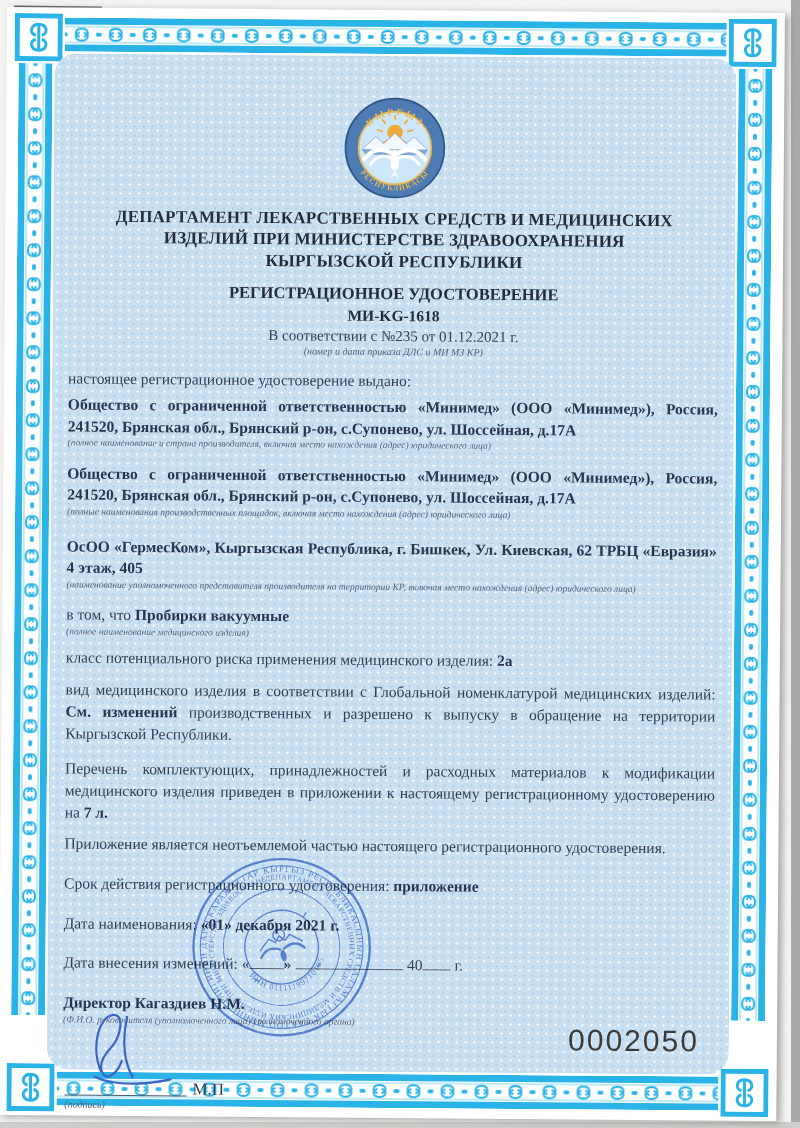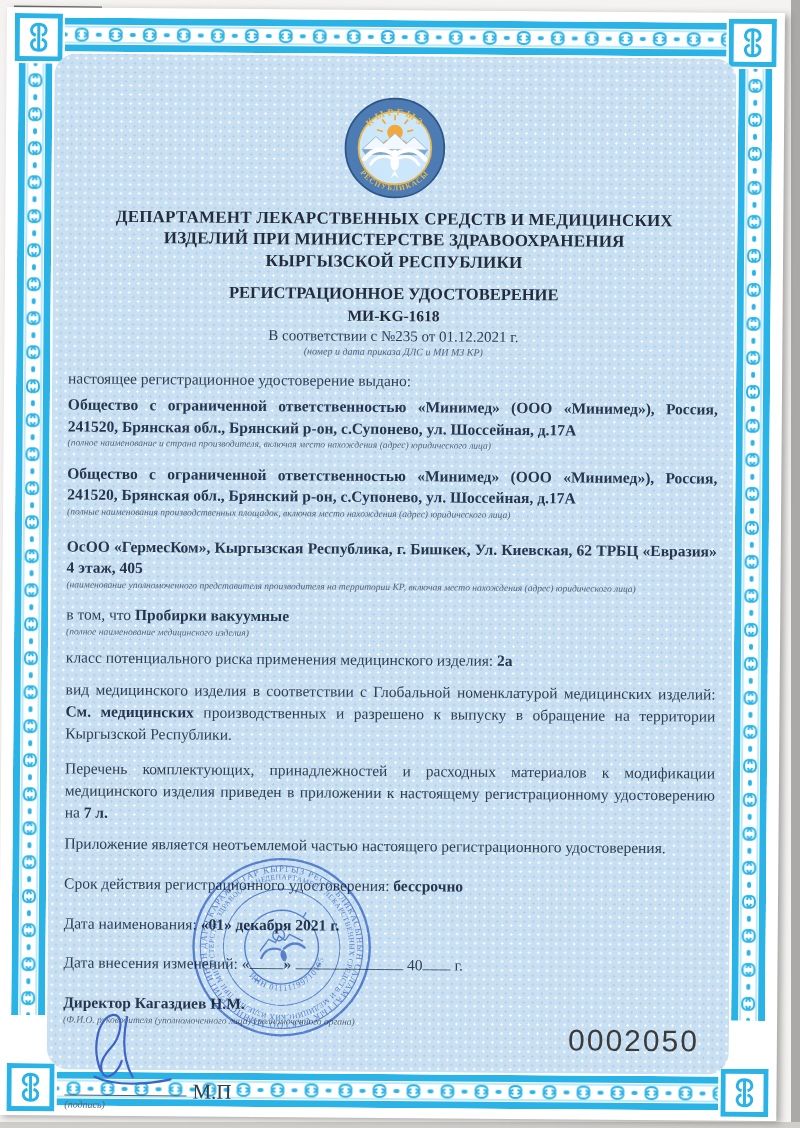--- a/index.html
+++ b/index.html
@@ -48,21 +48,21 @@
   .cap-c{margin-top:1px;text-align:center;font-style:italic;font-size:10px;color:#51637a;}
   .p{font-size:15.5px;line-height:1.4;text-align:justify;}
   .intro{margin-top:13px;}
   .blk{margin-top:4px;font-weight:bold;color:#26364e;}
   .cap{font-style:italic;font-size:9.5px;color:#51637a;line-height:1.1;margin-top:1px;text-align:left;}
   .mt1{margin-top:10px;} .mt2{margin-top:14px;} .mt3{margin-top:18px;}
   .b{font-weight:bold;color:#26364e;}
   .blank{display:inline-block;border-bottom:1.2px solid #4c5d72;height:13px;vertical-align:baseline;}
   .sig-area{position:relative;height:120px;margin-top:4px;}
   .sig-line{position:absolute;left:2px;top:66px;width:122px;border-bottom:1.2px solid #4c5d72;}
-  .mp{position:absolute;left:130px;top:50px;font-size:21px;}
+  .mp{position:absolute;left:130px;top:50px;font-size:17px;}
   .sig-cap{position:absolute;left:2px;top:70px;font-style:italic;font-size:10px;color:#51637a;text-align:right;}
   .signature{position:absolute;left:8px;top:-28px;width:150px;height:100px;}
   .stamp{position:absolute;left:142px;top:800px;width:184px;height:184px;opacity:.82;mix-blend-mode:multiply;}
   .serial{
     position:absolute;right:30px;bottom:16px;
     font-family:"Liberation Sans","DejaVu Sans",sans-serif;
     font-size:30px;letter-spacing:2px;color:#3b3b3b;
   }
 </style>
 </head>
@@ -227,27 +227,27 @@
       <div class="cap">(полные наименования производственных площадок, включая место нахождения (адрес) юридического лица)</div>
 
       <div class="p blk mt3">ОсОО «ГермесКом», Кыргызская Республика, г. Бишкек, Ул. Киевская, 62 ТРБЦ «Евразия» 4 этаж, 405</div>
       <div class="cap">(наименование уполномоченного представителя производителя на территории КР, включая место нахождения (адрес) юридического лица)</div>
 
       <div class="p mt2"><span>в том, что </span><span class="b">Пробирки вакуумные</span></div>
       <div class="cap">(полное наименование медицинского изделия)</div>
 
       <div class="p mt1"><span>класс потенциального риска применения медицинского изделия: </span><span class="b">2а</span></div>
 
-      <div class="p mt1"><span>вид медицинского изделия в соответствии с Глобальной номенклатурой медицинских изделий: </span><span class="b">См. медицинских</span><span> производственных и разрешено к выпуску в обращение на территории Кыргызской Республики.</span></div>
+      <div class="p mt1"><span>вид медицинского изделия в соответствии с Глобальной номенклатурой медицинских изделий: </span><span class="b">См. изменений</span><span> производственных и разрешено к выпуску в обращение на территории Кыргызской Республики.</span></div>
 
       <div class="p mt2"><span>Перечень комплектующих, принадлежностей и расходных материалов к модификации медицинского изделия приведен в приложении к настоящему регистрационному удостоверению на </span><span class="b">7 л.</span></div>
 
       <div class="p mt1">Приложение является неотъемлемой частью настоящего регистрационного удостоверения.</div>
 
-      <div class="p mt3"><span>Срок действия регистрационного удостоверения: </span><span class="b">бессрочно</span></div>
+      <div class="p mt3"><span>Срок действия регистрационного удостоверения: </span><span class="b">приложение</span></div>
 
       <div class="p mt3"><span>Дата наименования: </span><span class="b">«01» декабря 2021 г.</span></div>
 
       <div class="p mt3"><span>Дата внесения изменений: </span><span>«</span><span class="blank" style="width:34px"></span><span>»</span>&nbsp;<span class="blank" style="width:108px"></span>&nbsp;<span>40</span><span class="blank" style="width:28px"></span>&nbsp;<span>г.</span></div>
 
       <div class="p b mt3">Директор Кагаздиев Н.М.</div>
       <div class="cap">(Ф.И.О. руководителя (уполномоченного лица) уполномоченного органа)</div>
 
       <div class="sig-area">
         <svg class="signature" viewBox="0 0 150 100">

